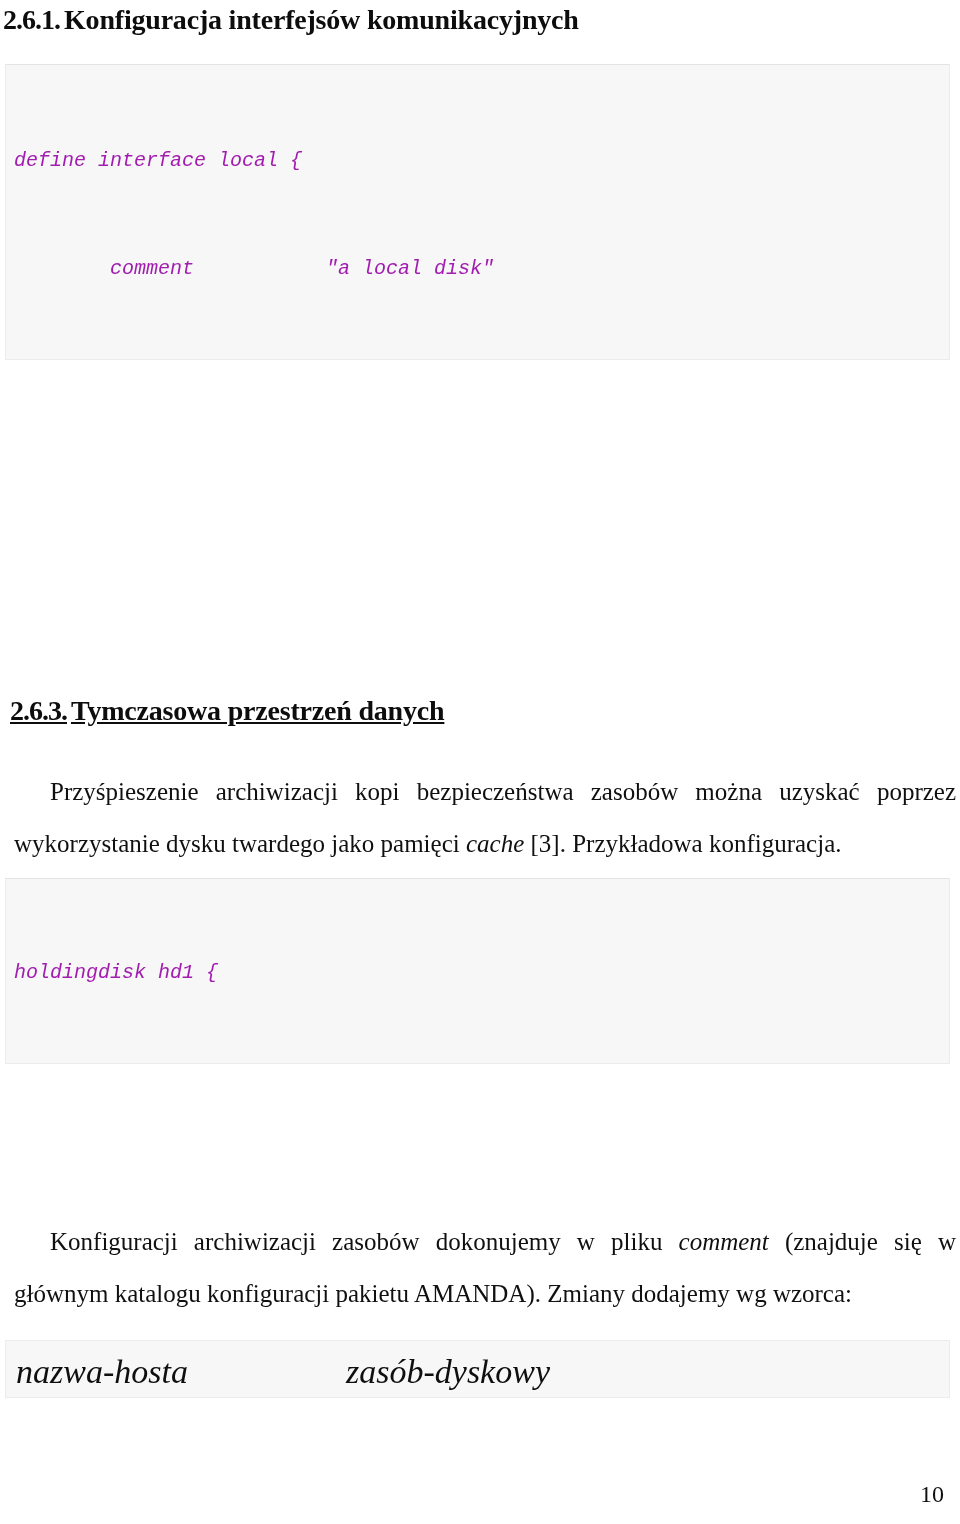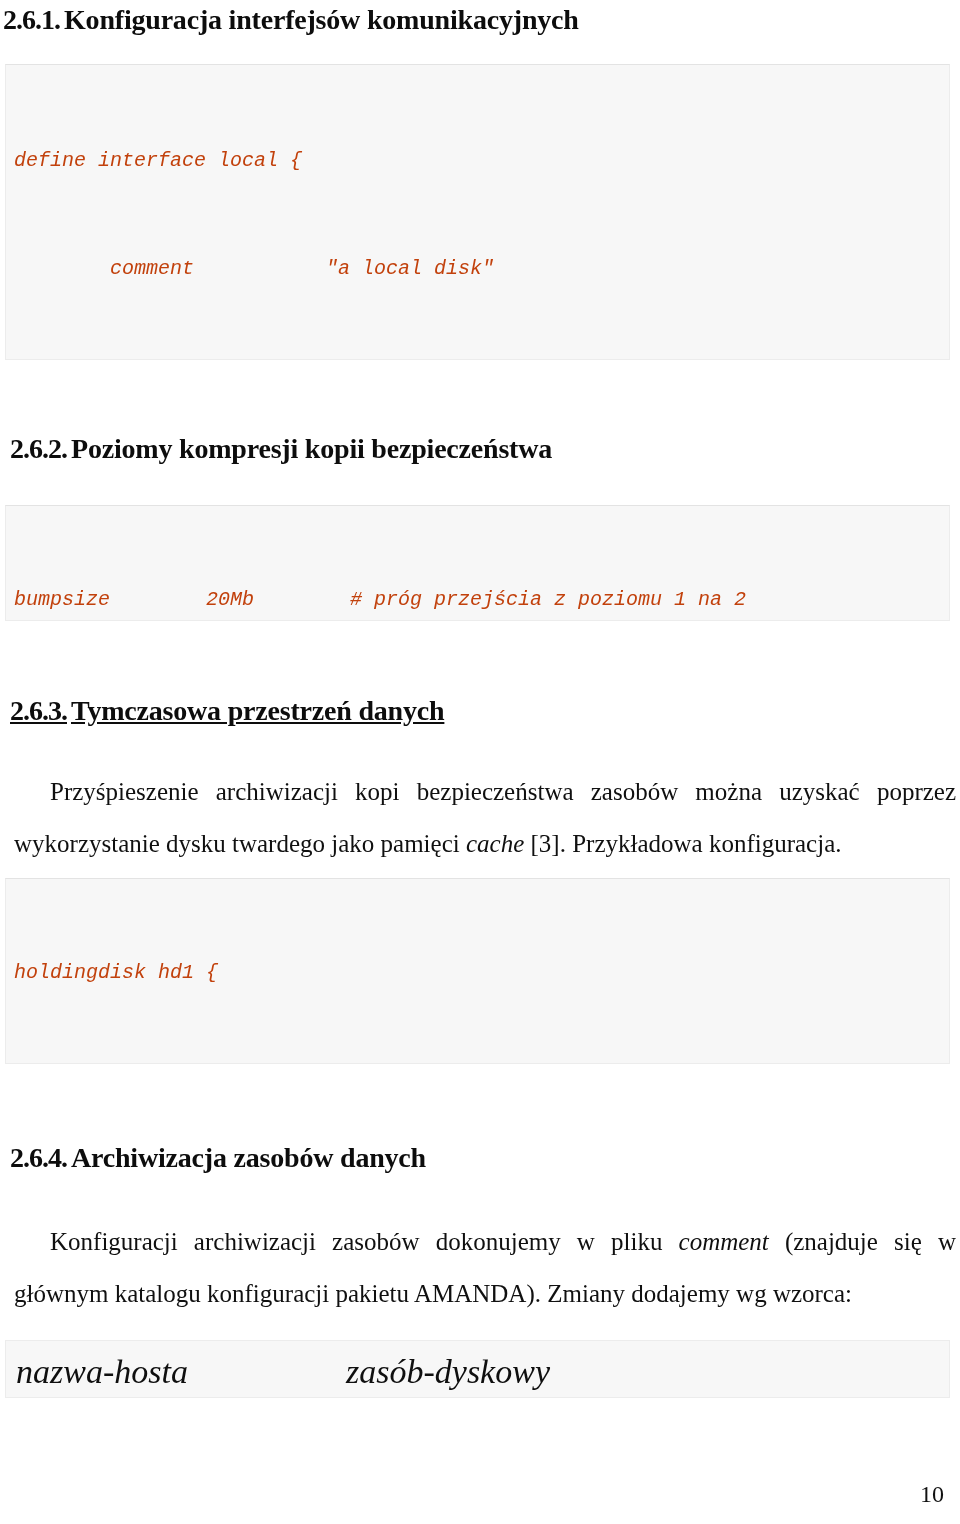--- a/index.html
+++ b/index.html
@@ -40,21 +40,21 @@
   
   .codeblock {
     background: #f7f7f7;
     border: 1px solid #ececec;
     border-top: 1px solid #e3e3e3;
     box-sizing: border-box;
     font-family: "Liberation Mono", "DejaVu Sans Mono", monospace;
     font-style: italic;
     font-size: 20px;
     line-height: 36px;
-    color: #c2410c;
+    color: #a21caf;
     white-space: pre;
     overflow: hidden;
   }
   .codeblock .line {
     white-space: pre;
     height: 36px;
   }
 
   
   p.body-par {
@@ -108,49 +108,38 @@
     <div class="line">define interface local {</div>
     <div class="line">        comment           ″a local disk″</div>
     <div class="line">        use               1000 Kbps</div>
     
     
     
     
     
   </div>
 
-  <h2 class="section-heading abs" style="left:10px; top:432px;">
-    <span class="h-num">2.6.2.</span><span class="h-txt">Poziomy kompresji kopii bezpieczeństwa</span>
-  </h2>
 
-  <div class="codeblock abs" style="left:5px; top:505px; width:945px; height:116px; padding:4px 0 0 8px;">
-    <div class="line">bumpsize        20Mb        # próg przejścia z poziomu 1 na 2</div>
-    
-    
-  </div>
 
   <h2 class="section-heading abs" style="left:10px; top:694px;text-decoration:underline;">
     <span class="h-num">2.6.3.</span><span class="h-txt">Tymczasowa przestrzeń danych</span>
   </h2>
 
   <p class="body-par abs" style="left:10px; top:762px; width:942px;">
     <span class="indent"></span><span>Przyśpieszenie archiwizacji kopi bezpieczeństwa zasobów można uzyskać poprzez wykorzystanie dysku twardego jako pamięci </span><em class="em">cache</em><span> [3]. Przykładowa konfiguracja.</span>
   </p>
 
   <div class="codeblock abs" style="left:5px; top:878px; width:945px; height:186px; padding:4px 16px 0 8px;">
     <div class="line">holdingdisk hd1 {</div>
     <div class="line">       comment      ″main holding disk″</div>
     
     
     
   </div>
 
-  <h2 class="section-heading abs" style="left:10px; top:1141px;">
-    <span class="h-num">2.6.4.</span><span class="h-txt">Archiwizacja zasobów danych</span>
-  </h2>
 
   <p class="body-par abs" style="left:10px; top:1212px; width:942px;">
     <span class="indent"></span><span>Konfiguracji archiwizacji zasobów dokonujemy w pliku </span><em class="em">comment</em><span> (znajduje się w głównym katalogu konfiguracji pakietu AMANDA). Zmiany dodajemy wg wzorca:</span>
   </p>
 
   <div class="pattern-box abs" style="left:5px; top:1340px; width:945px; height:58px;">
     <span class="cell" style="left:10px; top:12px;">nazwa-hosta</span>
     <span class="cell" style="left:340px; top:12px;">zasób-dyskowy</span>
   </div>
 

